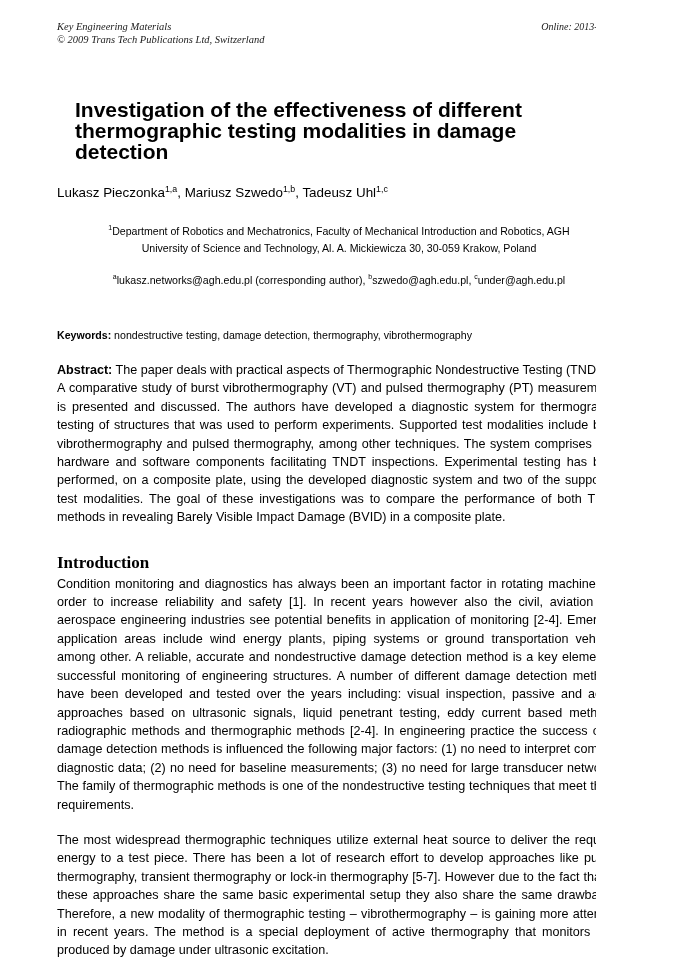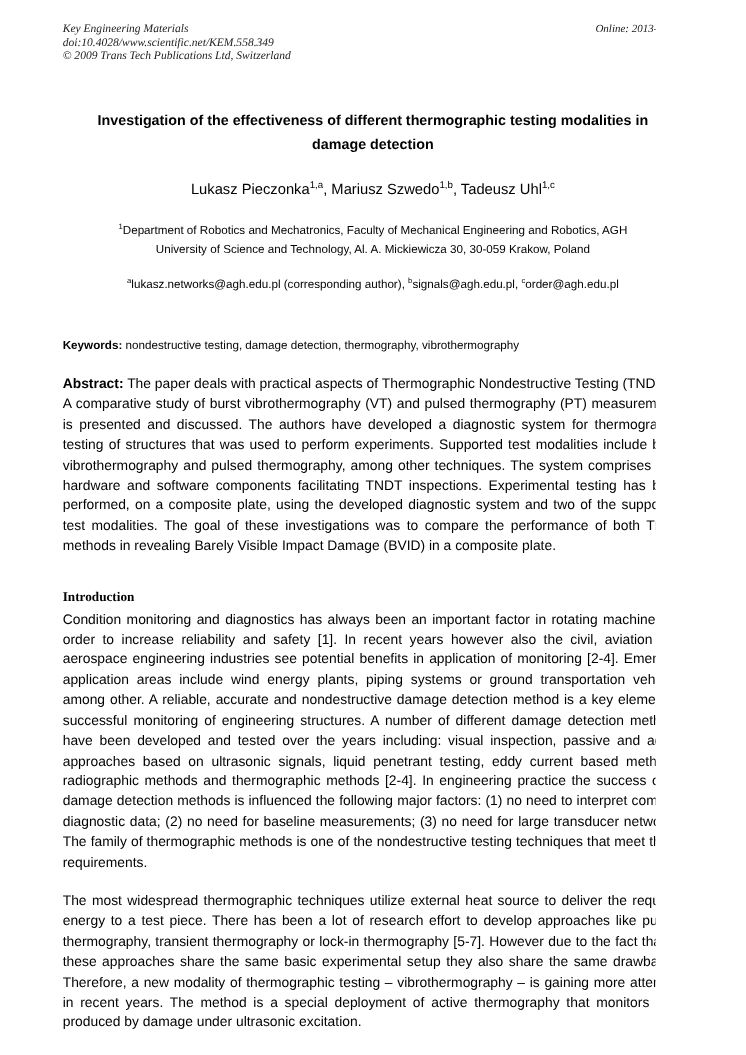--- a/index.html
+++ b/index.html
@@ -40,32 +40,30 @@
     font-family: "Liberation Serif", "DejaVu Serif", serif;
     font-style: italic;
     font-size: 10px;
     color: #1a1a1a;
     white-space: nowrap;
   }
 
   
   .paper-title {
     margin: 24px 18px 0 18px;
-    text-align: center;
     font-family: "Liberation Sans", "DejaVu Sans", sans-serif;
     font-weight: bold;
-    font-size: 13px;
+    font-size: 21px;
     line-height: 21px;
     color: #000000;
   }
 
   
   .authors {
     margin-top: 22px;
-    text-align: center;
     font-family: "Liberation Sans", "DejaVu Sans", sans-serif;
     font-size: 13.4px;
     line-height: 18px;
     color: #000000;
   }
   sup {
     font-size: 0.66em;
     vertical-align: super;
     line-height: 0;
   }
@@ -117,58 +115,57 @@
     font-weight: bold;
   }
   .abstract-part2 {
     margin-top: 0;
   }
 
   .section-heading {
     margin-top: 27px;
     font-family: "Liberation Serif", "DejaVu Serif", serif;
     font-weight: bold;
-    font-size: 12px;
+    font-size: 17px;
     line-height: 18px;
     color: #000000;
   }
 
   .body-para {
     margin-top: 3px;
   }
   .body-para.tight {
     margin-top: 17px;
   }
 </style>
 </head>
 <body>
 
 <div class="page">
   <div class="content">
 
     <div class="journal-header">
       <div class="line">Key Engineering Materials</div>
-      <div class="line">doi:10.4028/www.scientific.net/KEM.558.349</div>
       <div class="line">© 2009 Trans Tech Publications Ltd, Switzerland</div>
       <div class="online-date">Online: 2013-06-27</div>
     </div>
 
     <h1 class="paper-title">Investigation of the effectiveness of different thermographic testing modalities in damage detection</h1>
 
     <div class="authors">
       <span>Lukasz Pieczonka</span><sup>1,a</sup><span>, </span><span>Mariusz Szwedo</span><sup>1,b</sup><span>, </span><span>Tadeusz Uhl</span><sup>1,c</sup>
     </div>
 
     <div class="affiliation">
-      <sup>1</sup><span>Department of Robotics and Mechatronics, Faculty of Mechanical Engineering and Robotics,</span>
+      <sup>1</sup><span>Department of Robotics and Mechatronics, Faculty of Mechanical Introduction and Robotics,</span>
       <span>AGH University of Science and Technology, Al. A. Mickiewicza 30, 30-059 Krakow, Poland</span>
     </div>
 
     <div class="emails">
-      <sup>a</sup><span>lukasz.networks@agh.edu.pl (corresponding author), </span><sup>b</sup><span>signals@agh.edu.pl, </span><sup>c</sup><span>order@agh.edu.pl</span>
+      <sup>a</sup><span>lukasz.networks@agh.edu.pl (corresponding author), </span><sup>b</sup><span>szwedo@agh.edu.pl, </span><sup>c</sup><span>under@agh.edu.pl</span>
     </div>
 
     <div class="keywords">
       <span class="label">Keywords:</span><span> nondestructive testing, damage detection, thermography, vibrothermography</span>
     </div>
 
     <div class="serif-block abstract">
       <span class="lead">Abstract:</span><span> The paper deals with practical aspects of Thermographic Nondestructive Testing (TNDT).</span>
     </div>
     <div class="serif-block abstract-part2">A comparative study of burst vibrothermography (VT) and pulsed thermography (PT) measurements is presented and discussed. The authors have developed a diagnostic system for thermographic testing of structures that was used to perform experiments. Supported test modalities include burst vibrothermography and pulsed thermography, among other techniques. The system comprises both hardware and software components facilitating TNDT inspections. Experimental testing has been performed, on a composite plate, using the developed diagnostic system and two of the supported test modalities. The goal of these investigations was to compare the performance of both TNDT methods in revealing Barely Visible Impact Damage (BVID) in a composite plate.</div>

